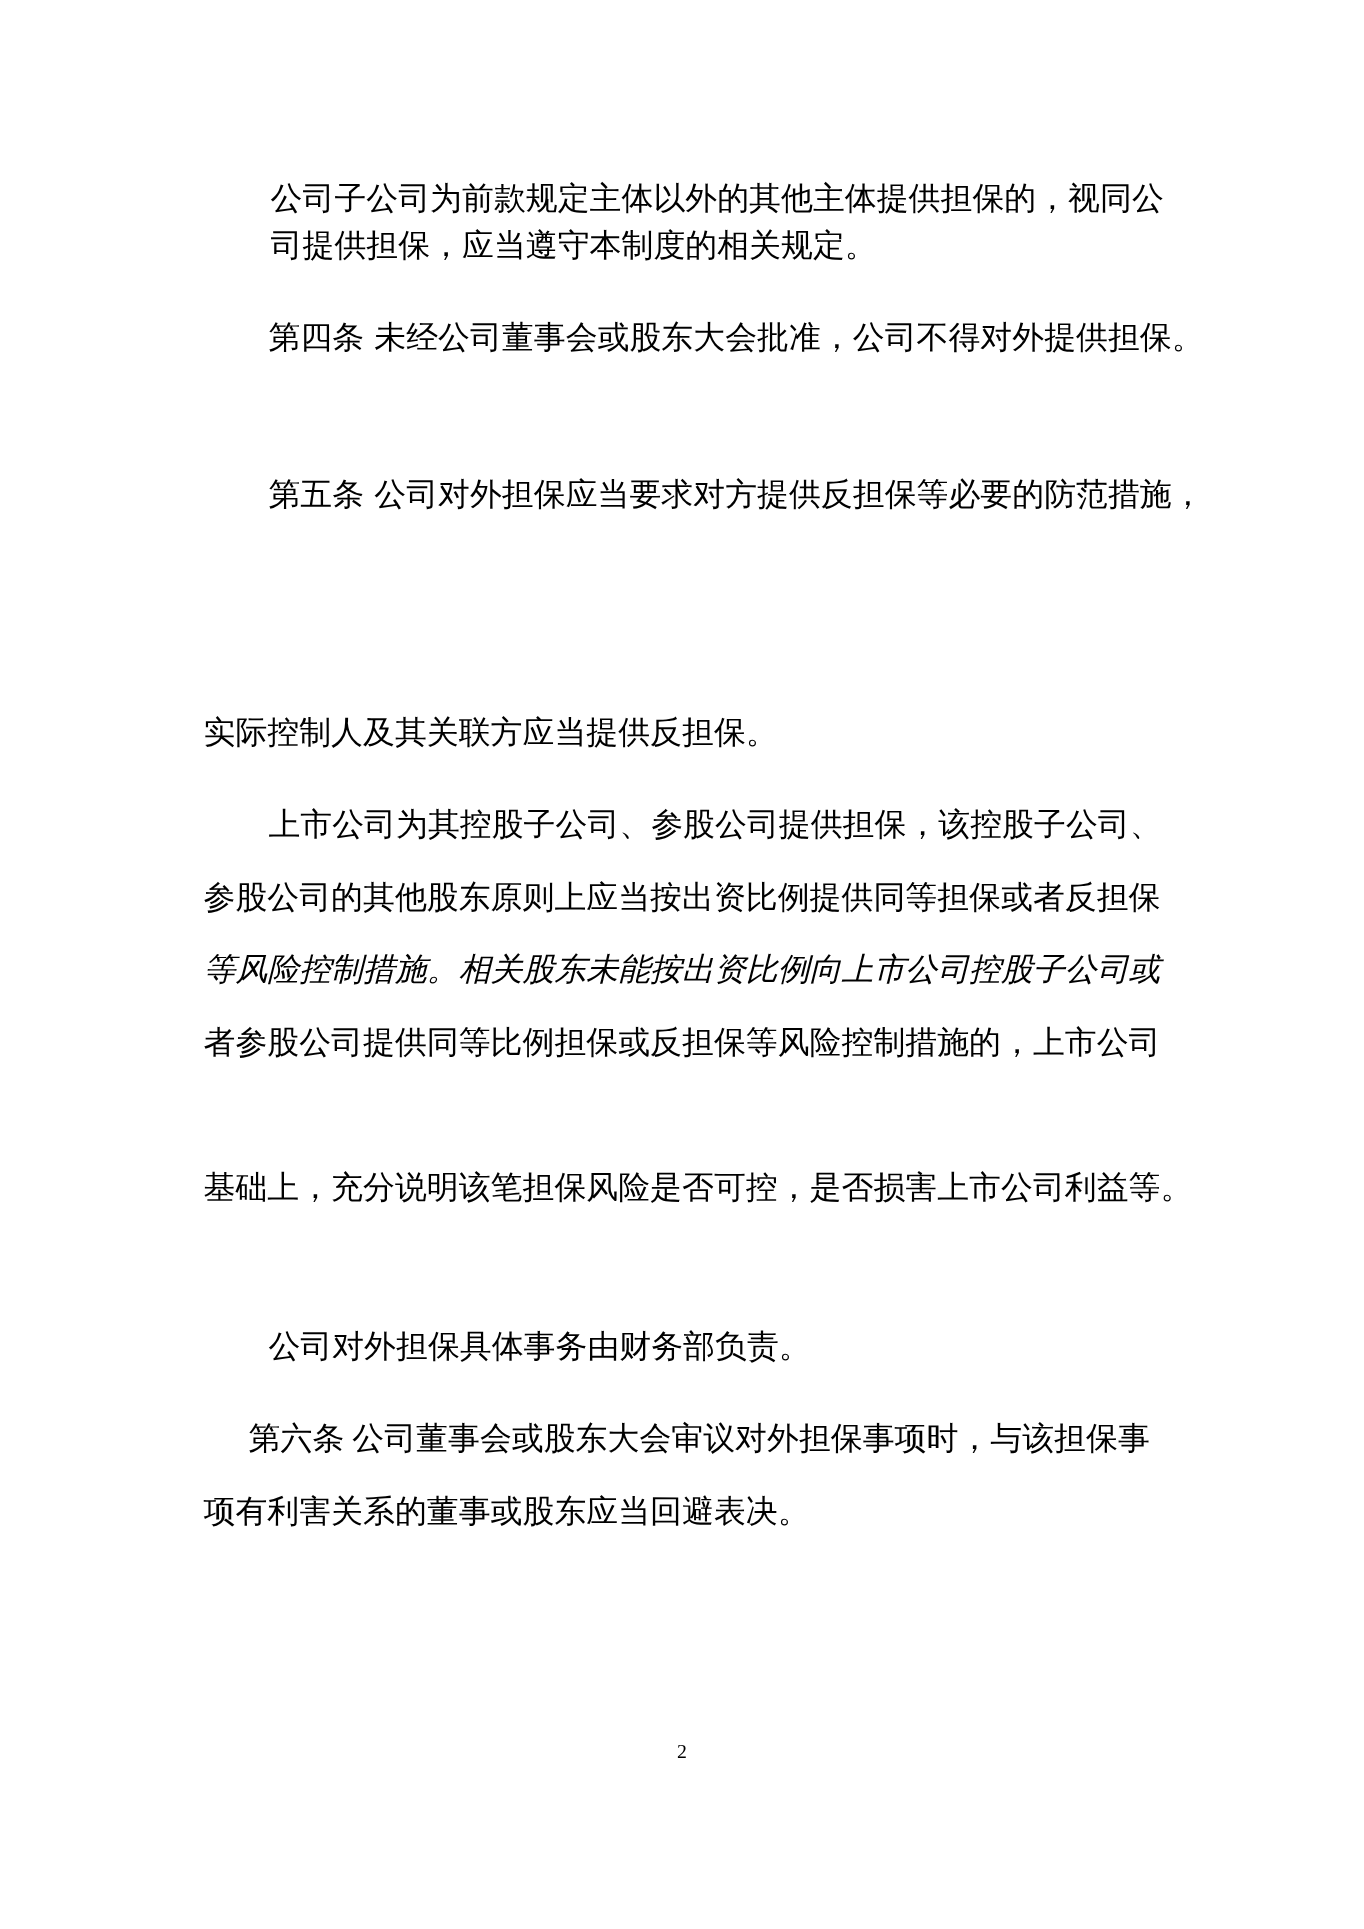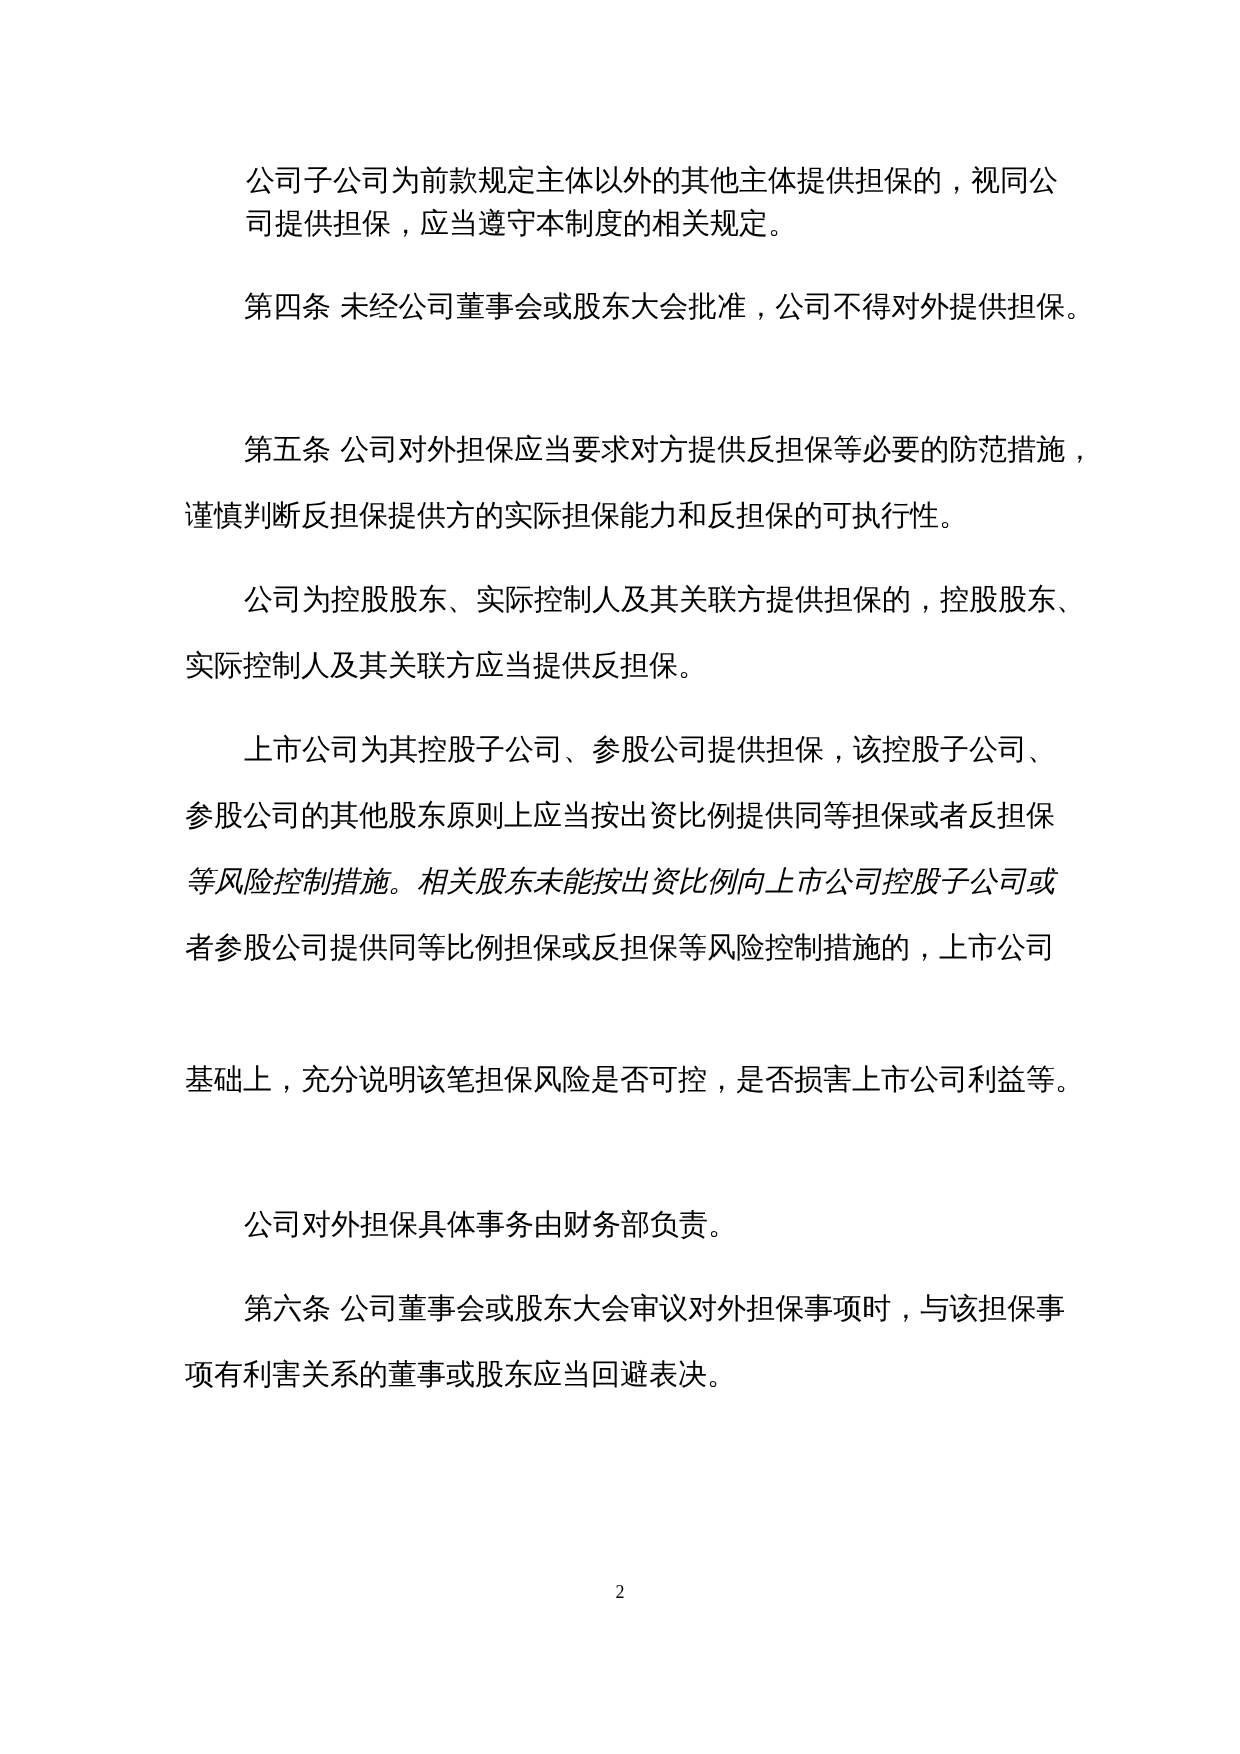--- a/index.html
+++ b/index.html
@@ -45,31 +45,29 @@
 <body>
 
 <div class="page">
 
   <div class="line" style="left:246px; top:163px;">公司子公司为前款规定主体以外的其他主体提供担保的，视同公</div>
   <div class="line" style="left:246px; top:206px;text-align:right;">司提供担保，应当遵守本制度的相关规定。</div>
 
   <div class="line" style="left:244px; top:289px;">第四条  未经公司董事会或股东大会批准，公司不得对外提供担保。</div>
 
   <div class="line" style="left:244px; top:432px;">第五条  公司对外担保应当要求对方提供反担保等必要的防范措施，</div>
-  <div class="line" style="left:185px; top:498px;">谨慎判断反担保提供方的实际担保能力和反担保的可执行性。</div>
 
-  <div class="line" style="left:244px; top:582px;">公司为控股股东、实际控制人及其关联方提供担保的，控股股东、</div>
   <div class="line" style="left:185px; top:648px;">实际控制人及其关联方应当提供反担保。</div>
 
   <div class="line" style="left:244px; top:732px;">上市公司为其控股子公司、参股公司提供担保，该控股子公司、</div>
   <div class="line" style="left:185px; top:798px;">参股公司的其他股东原则上应当按出资比例提供同等担保或者反担保</div>
   <div class="line" style="left:185px; top:864px;font-style:italic;">等风险控制措施。相关股东未能按出资比例向上市公司控股子公司或</div>
   <div class="line" style="left:185px; top:930px;text-align:right;">者参股公司提供同等比例担保或反担保等风险控制措施的，上市公司</div>
   <div class="line" style="left:185px; top:1062px;">基础上，充分说明该笔担保风险是否可控，是否损害上市公司利益等。</div>
 
   <div class="line" style="left:244px; top:1207px;">公司对外担保具体事务由财务部负责。</div>
 
-  <div class="line" style="left:244px; top:1291px;">第六条  公司董事会或股东大会审议对外担保事项时，与该担保事</div>
+  <div class="line" style="left:226px; top:1291px;font-family:Liberation Serif, serif;">第六条  公司董事会或股东大会审议对外担保事项时，与该担保事</div>
   <div class="line" style="left:185px; top:1357px;">项有利害关系的董事或股东应当回避表决。</div>
 
   <div class="page-number">2</div>
 
 </div>
 
 </body></html>

